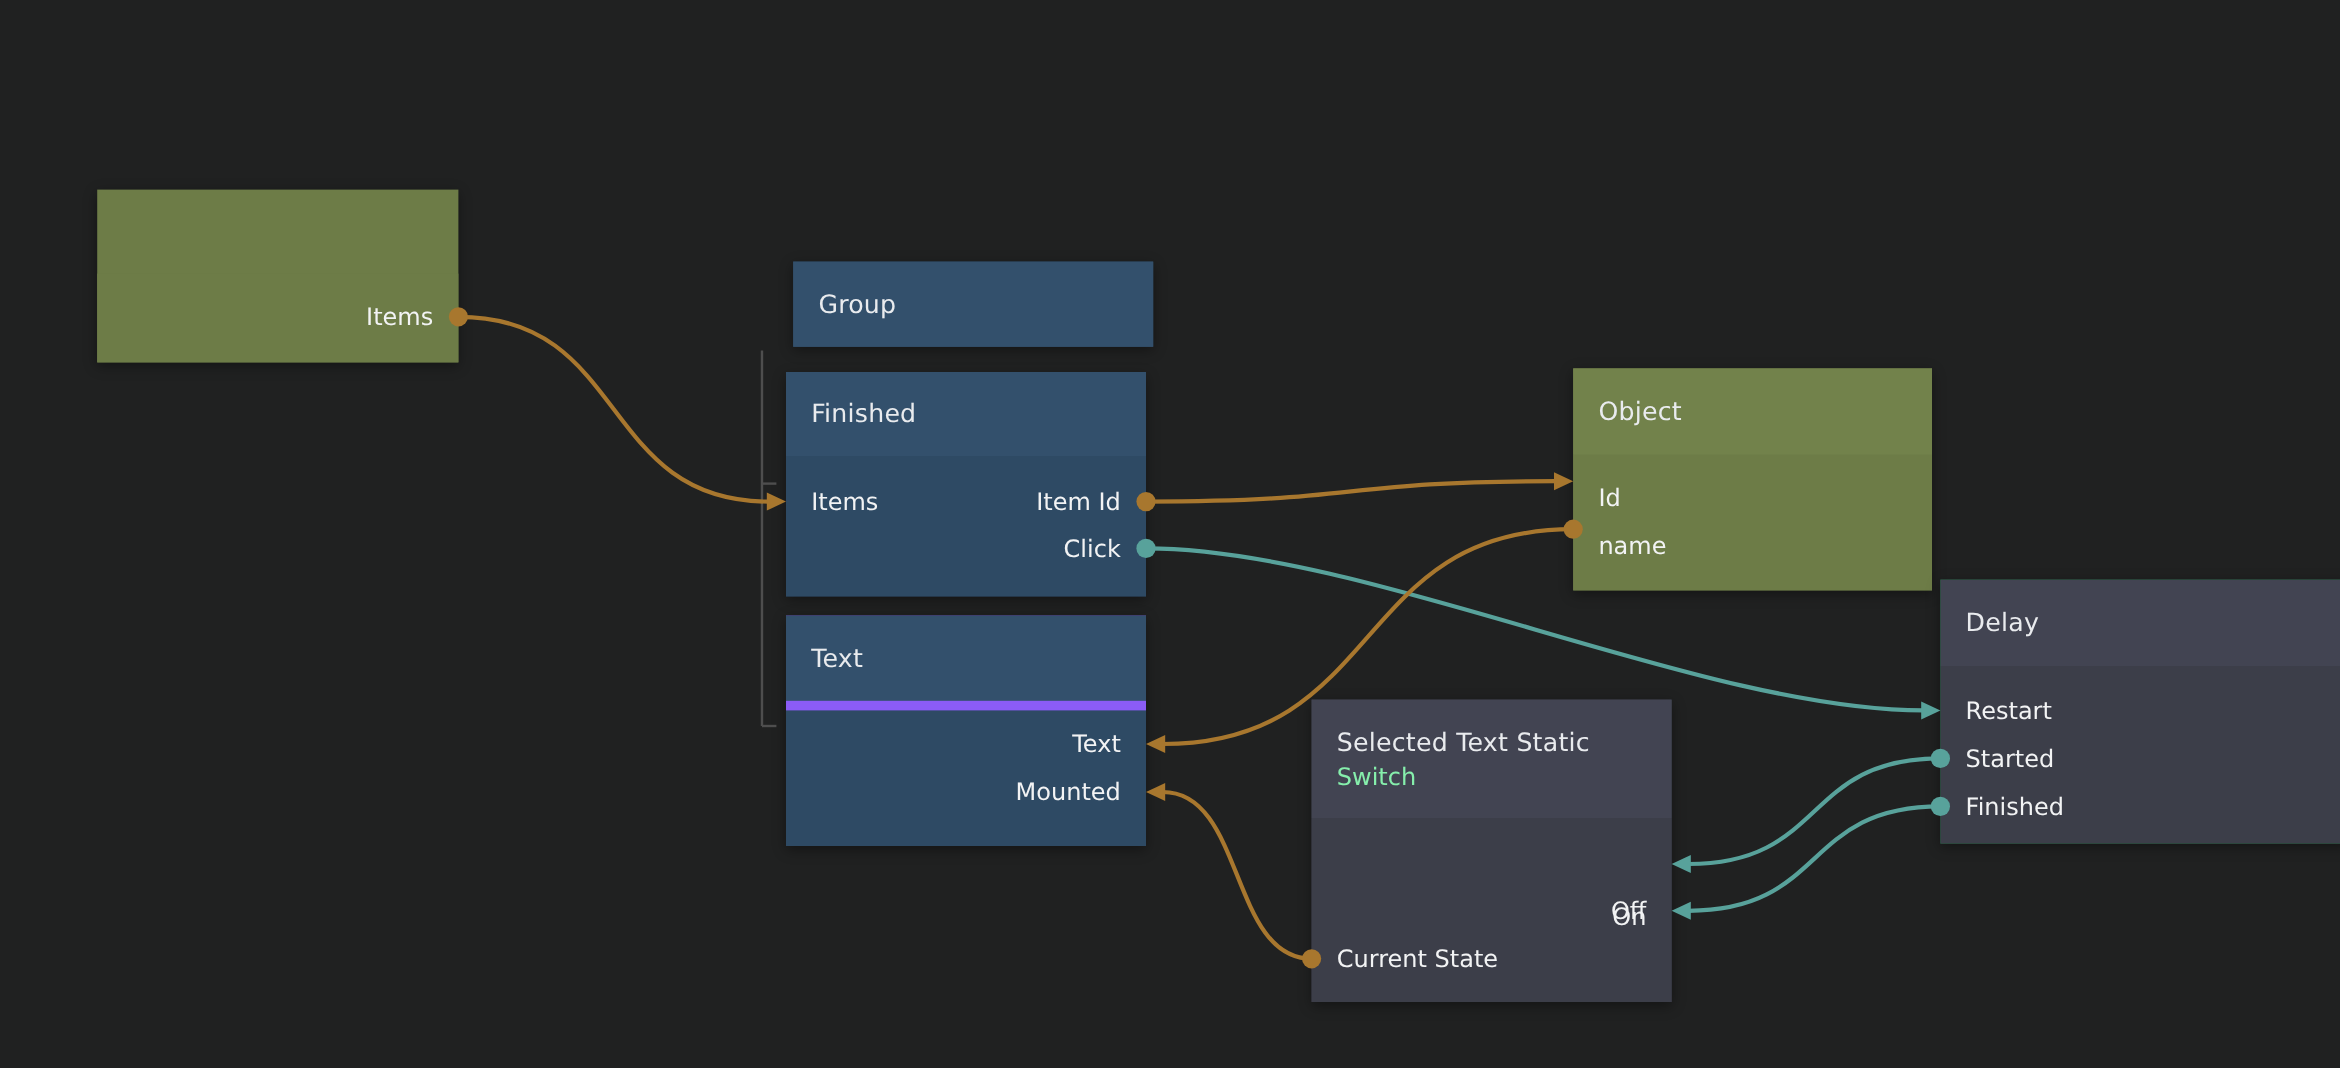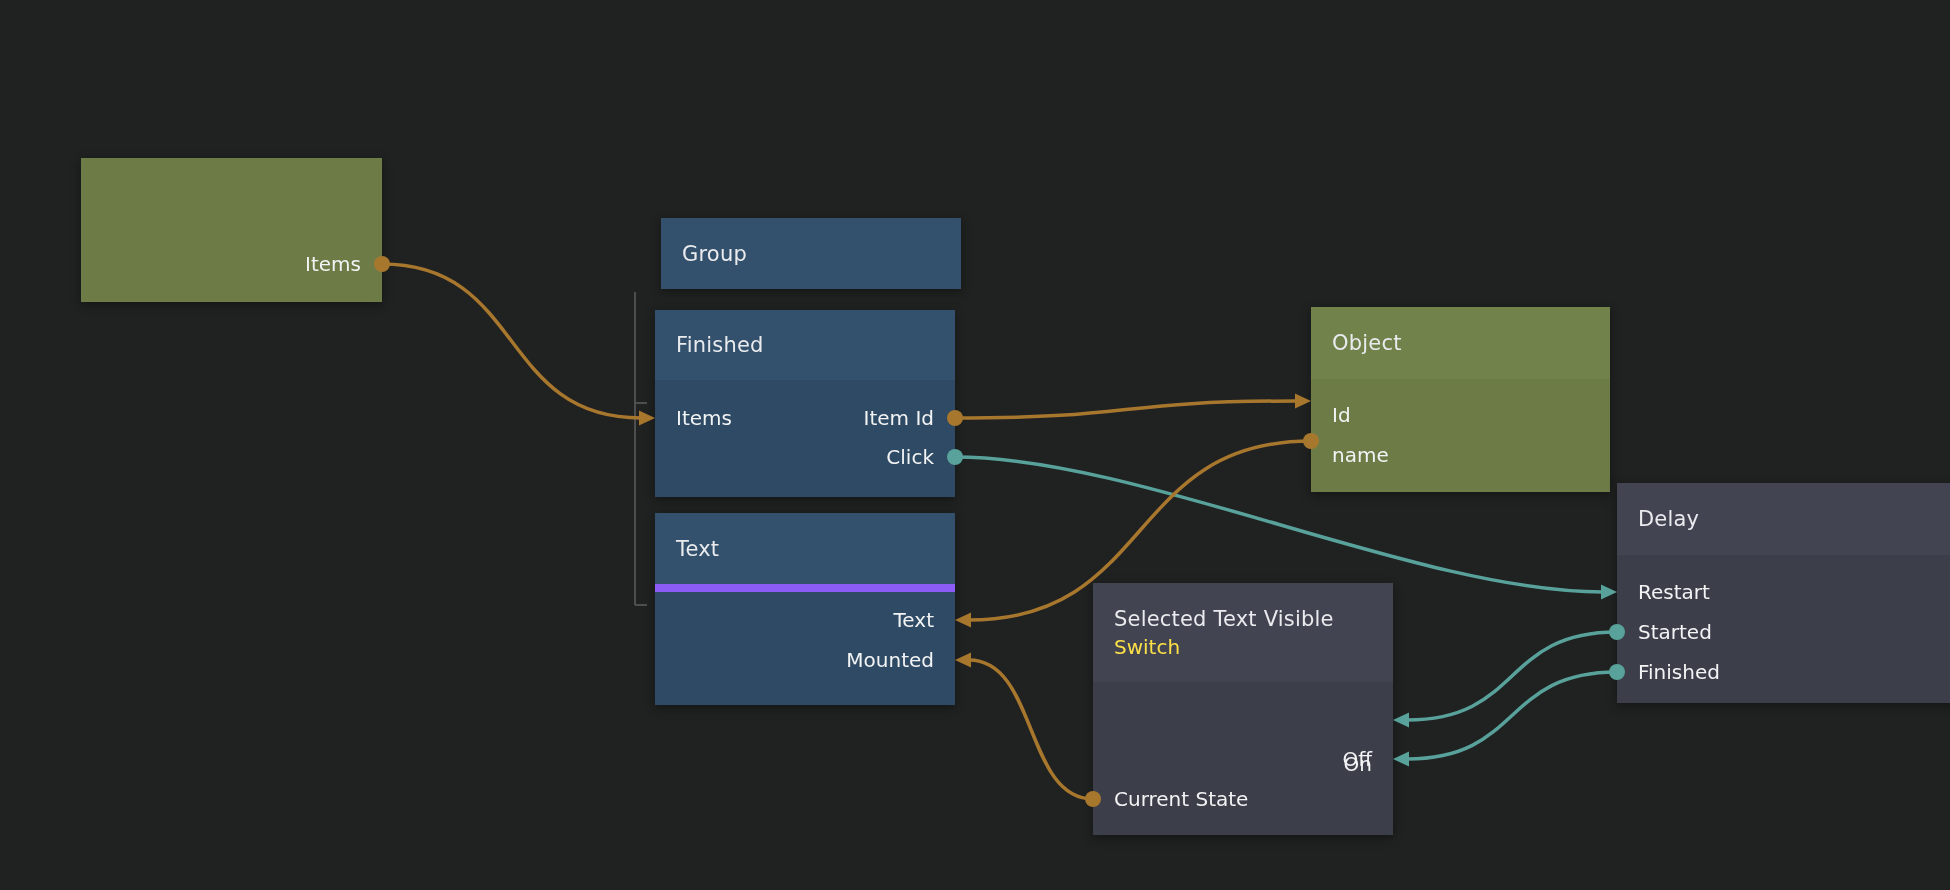--- a/index.html
+++ b/index.html
@@ -8,21 +8,21 @@
     font-family:"DejaVu Sans","Liberation Sans",sans-serif;
   }
   .node{position:absolute;box-shadow:0 3px 10px rgba(0,0,0,.38);}
   .node-header{
     position:absolute;left:0;top:0;right:0;
     display:flex;flex-direction:column;justify-content:center;
     padding:0 21px;box-sizing:border-box;
   }
   .node-body{position:absolute;left:0;right:0;bottom:0;}
   .node-title{font-size:21px;color:#e9ebee;letter-spacing:.2px;white-space:nowrap;line-height:26px;}
-  .node-subtitle{font-size:20px;color:#fde047;white-space:nowrap;line-height:24px;margin-top:3px;}
+  .node-subtitle{font-size:20px;color:#86efac;white-space:nowrap;line-height:24px;margin-top:3px;}
   .port-label{
     position:absolute;font-size:20px;color:#f2f3f4;line-height:26px;white-space:nowrap;
   }
   .port-label.left{left:21px;text-align:left;}
   .port-label.right{right:21px;text-align:right;}
   svg#wires{position:absolute;left:0;top:0;pointer-events:none;}
 </style>
 </head>
 <body>
 
@@ -65,21 +65,21 @@
       <div class="node-header" style="height: 72px; background: rgb(66, 68, 82);">
         <div class="node-title">Delay</div>
       </div>
       <div class="node-body" style="height: 148px; background: rgb(60, 62, 73);"></div>
       <div class="port-label left" style="top: 96px;">Restart</div>
       <div class="port-label left" style="top: 136px;">Started</div>
       <div class="port-label left" style="top: 176px;">Finished</div>
     </div>
     <div class="node" style="left: 1093px; top: 583px; width: 300px; height: 252px; background: rgb(60, 62, 73);">
       <div class="node-header" style="height: 99px; background: rgb(66, 68, 82);">
-        <div class="node-title">Selected Text Visible</div>
+        <div class="node-title">Selected Text Static</div>
         <div class="node-subtitle">Switch</div>
       </div>
       <div class="node-body" style="height: 153px; background: rgb(60, 62, 73);"></div>
       <div class="port-label right" style="top: 124px; margin-top: 44px;">On</div>
       <div class="port-label right" style="top: 163px;">Off</div>
       <div class="port-label left" style="top: 203px;">Current State</div>
     </div>
     <svg id="wires" width="1950" height="890">
       <line x1="635" y1="292" x2="635" y2="605" stroke="#4e4e4e" stroke-width="2"></line>
       <line x1="635" y1="403" x2="647" y2="403" stroke="#4e4e4e" stroke-width="2"></line>

